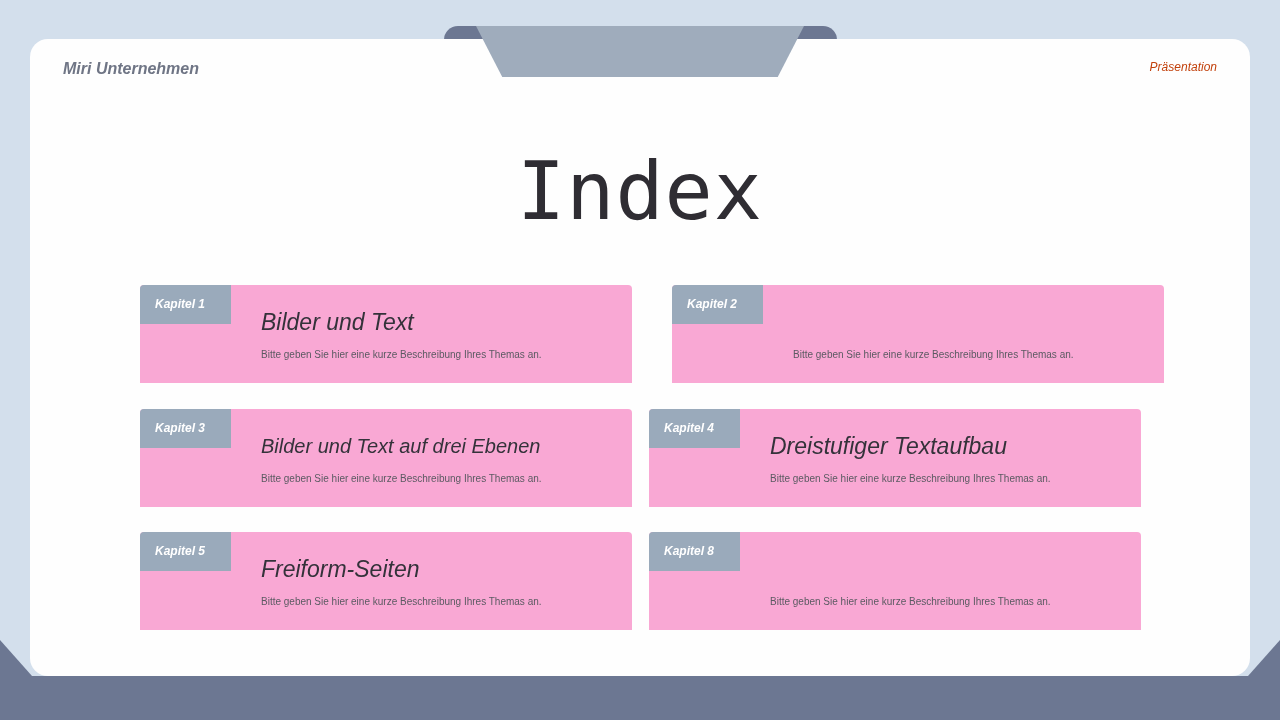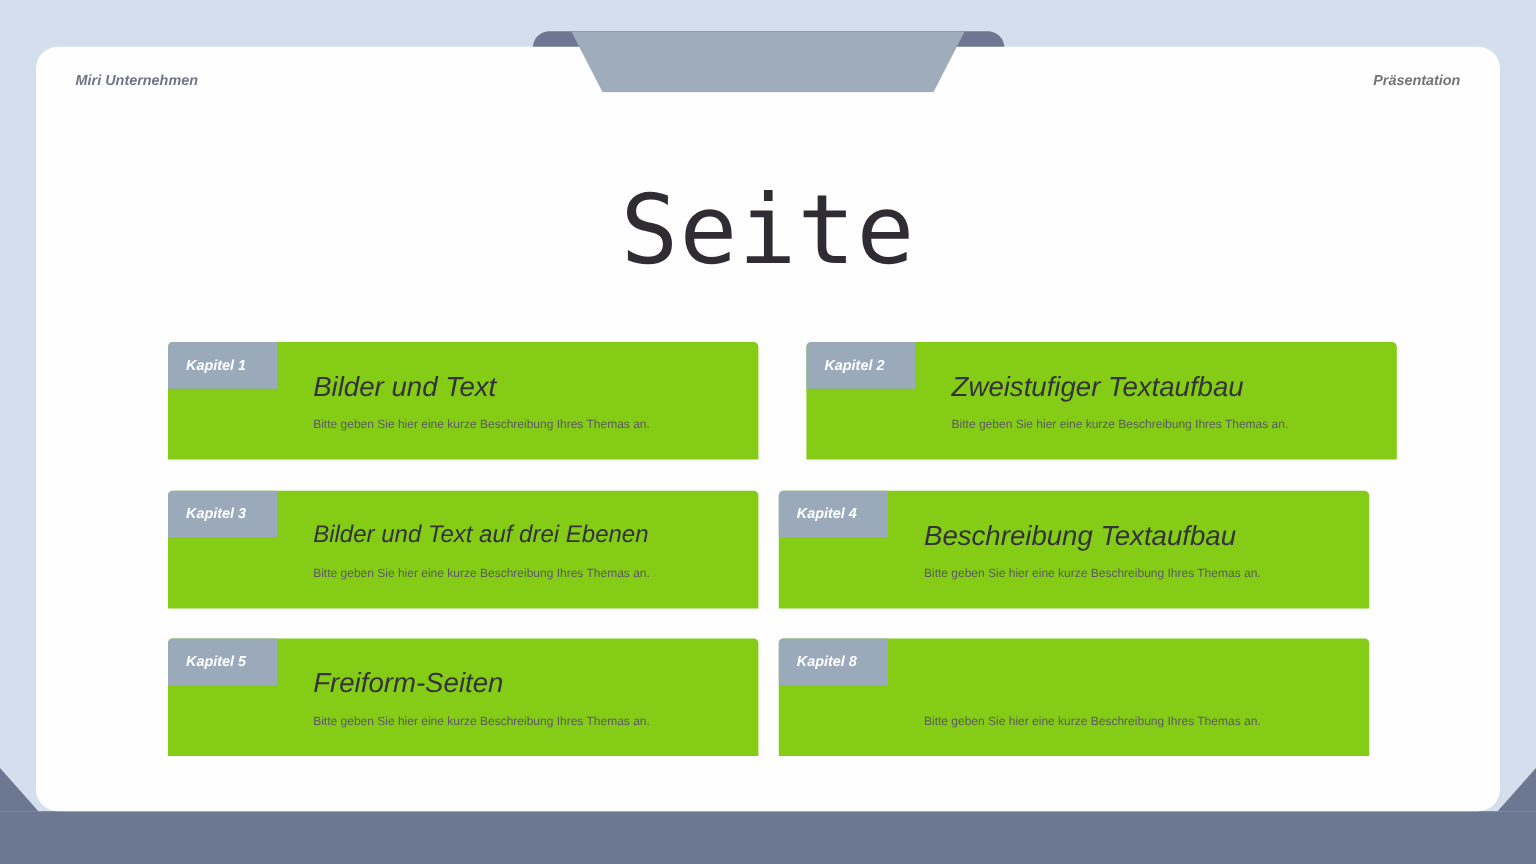--- a/index.html
+++ b/index.html
@@ -3,73 +3,72 @@
 <meta charset="utf-8">
 <style>
   html, body { margin:0; padding:0; }
   body { width:1280px; height:720px; position:relative; overflow:hidden; background:#d3dfec; font-family:"Liberation Sans", sans-serif; }
   .bottom-band { position:absolute; left:0; top:676px; width:1280px; height:44px; background:#6c7792; }
   .corner-l { position:absolute; left:0; top:640px; width:0; height:0; border-bottom:36px solid #6c7792; border-right:32px solid transparent; }
   .corner-r { position:absolute; right:0; top:640px; width:0; height:0; border-bottom:36px solid #6c7792; border-left:32px solid transparent; }
   .card { position:absolute; left:30px; top:39px; width:1220px; height:637px; background:#fefefe; border-radius:18px; }
   .tab-back { position:absolute; left:444px; top:26px; width:393px; height:14px; background:#6c7792; border-radius:14px 14px 0 0; }
   .tab-inner { position:absolute; left:476px; top:26px; width:328px; height:51px; background:#9facbc; border-radius:0 0 16px 16px; clip-path: polygon(0 0,100% 0,92% 100%,8% 100%); }
-  .company { position:absolute; left:63px; top:60px; font-size:12px; font-style:italic; font-weight:bold; color:#6f7585; }
-  .doc-type { position:absolute; right:63px; top:60px; font-size:12px; font-style:italic; font-weight:bold; color:#737373; }
+  .company { position:absolute; left:63px; top:60px; font-size:16px; font-style:italic; font-weight:bold; color:#6f7585; }
+  .doc-type { position:absolute; right:63px; top:60px; font-size:12px; font-style:italic; font-weight:normal; color:#c2410c; }
   .title { position:absolute; left:0; width:1280px; top:145px; text-align:center; font-family:"DejaVu Sans Mono", monospace; font-size:80px; color:#2f2d33; letter-spacing:1px; }
-  .item { position:absolute; width:492px; height:98px; background:#84cc16; border-radius:4px 4px 0 0; }
+  .item { position:absolute; width:492px; height:98px; background:#f9a8d4; border-radius:4px 4px 0 0; }
   .badge { position:absolute; left:0; top:0; width:91px; height:39px; background:#9aaabb; border-radius:4px 0 0 0; }
   .badge span { position:absolute; left:15px; top:12px; font-size:12px; font-weight:bold; font-style:italic; color:#ffffff; }
   .item-title { position:absolute; left:121px; top:24px; font-size:23px; color:#34323a;font-style:italic; }
   .item-desc { position:absolute; left:121px; top:64px; font-size:10px; color:#5b5a62; }
 </style>
 </head>
 <body>
 
 <div class="bottom-band"></div>
 <div class="corner-l"></div>
 <div class="corner-r"></div>
 <div class="tab-back"></div>
 <div class="card"></div>
 <div class="tab-inner"></div>
 
 <div class="company">Miri Unternehmen</div>
 <div class="doc-type">Präsentation</div>
 
-<div class="title">Seite</div>
+<div class="title">Index</div>
 
 <div class="item" style="left:140px; top:285px;">
   <div class="badge">
       <span>Kapitel 1</span>
     </div>
   <div class="item-title">Bilder und Text</div>
   <div class="item-desc">Bitte geben Sie hier eine kurze Beschreibung Ihres Themas an.</div>
 </div>
 
 <div class="item" style="left:672px; top:285px;">
   <div class="badge">
       <span>Kapitel 2</span>
     </div>
-  <div class="item-title">Zweistufiger Textaufbau</div>
   <div class="item-desc">Bitte geben Sie hier eine kurze Beschreibung Ihres Themas an.</div>
 </div>
 
 <div class="item" style="left:140px; top:409px;">
   <div class="badge">
       <span>Kapitel 3</span>
     </div>
   <div class="item-title" style="font-size:20px; top:26px;text-align:center;">Bilder und Text auf drei Ebenen</div>
   <div class="item-desc">Bitte geben Sie hier eine kurze Beschreibung Ihres Themas an.</div>
 </div>
 
 <div class="item" style="left:649px; top:409px;text-align:right;">
   <div class="badge">
       <span>Kapitel 4</span>
     </div>
-  <div class="item-title">Beschreibung Textaufbau</div>
+  <div class="item-title">Dreistufiger Textaufbau</div>
   <div class="item-desc">Bitte geben Sie hier eine kurze Beschreibung Ihres Themas an.</div>
 </div>
 
 <div class="item" style="left:140px; top:532px;">
   <div class="badge">
       <span>Kapitel 5</span>
     </div>
   <div class="item-title">Freiform-Seiten</div>
   <div class="item-desc">Bitte geben Sie hier eine kurze Beschreibung Ihres Themas an.</div>
 </div>

